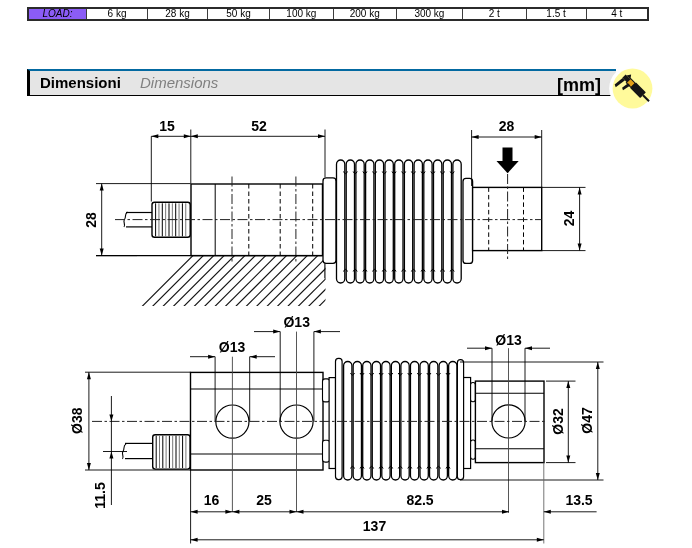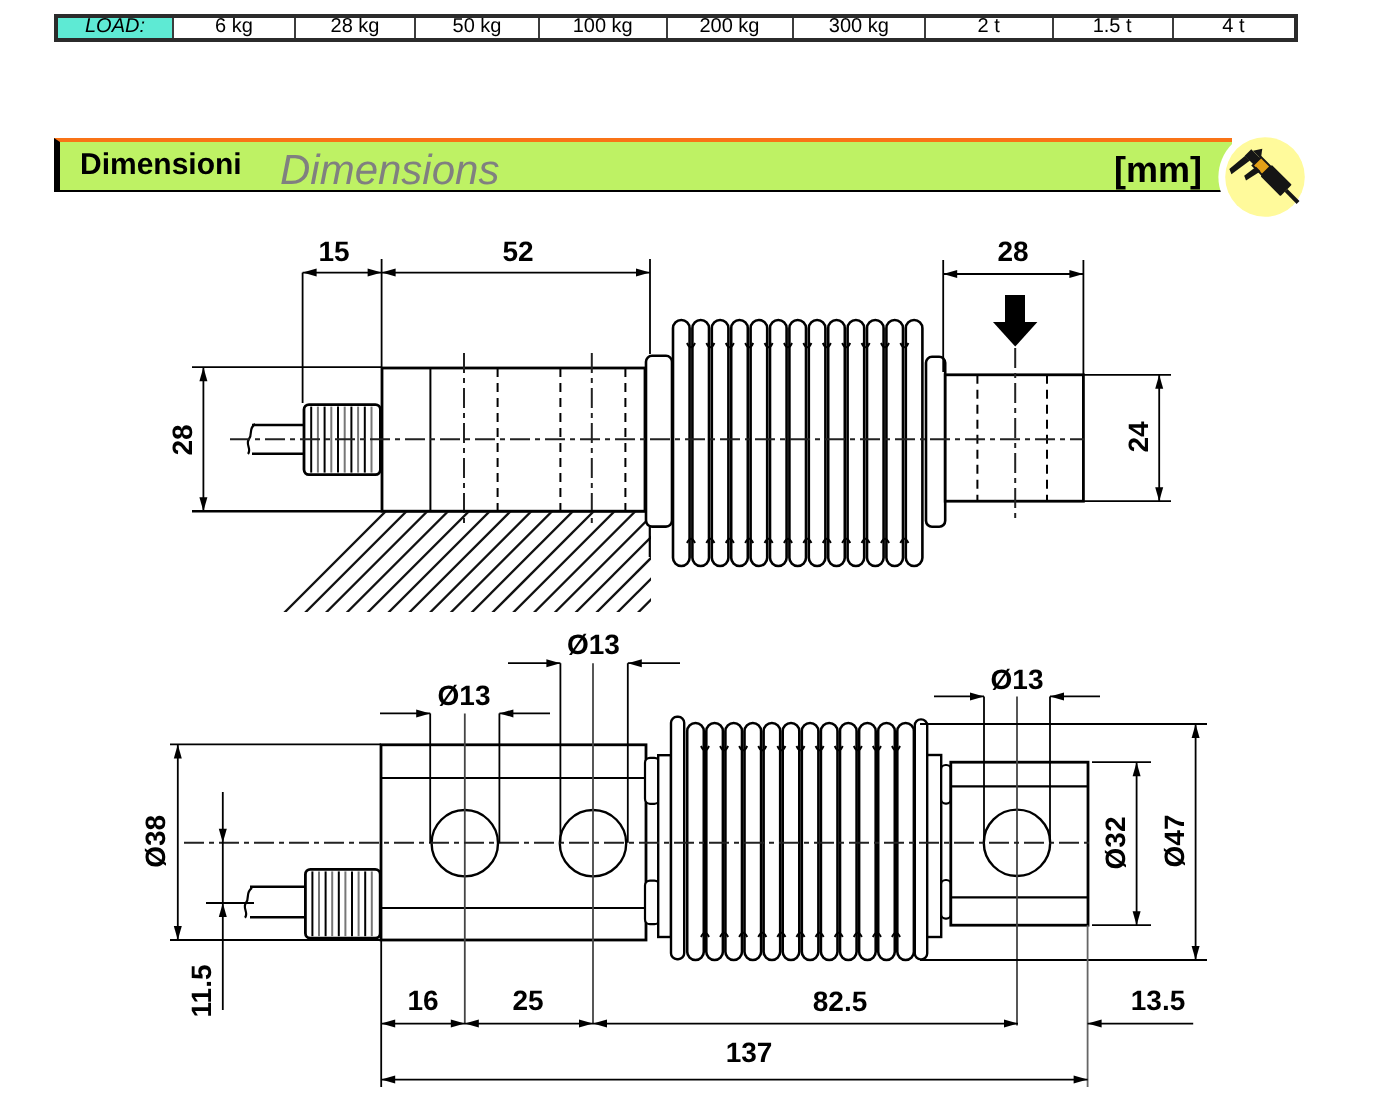--- a/index.html
+++ b/index.html
@@ -1,25 +1,25 @@
 <!DOCTYPE html>
 <html><head>
 <meta charset="utf-8">
 <style>
   html,body { margin:0; padding:0; background:#fff; width:692px; height:548px; overflow:hidden; }
   #page { position:relative; width:692px; height:548px; font-family:"Liberation Sans", sans-serif; }
   #loadtable { position:absolute; left:27px; top:7px; border-collapse:collapse; table-layout:fixed;
                border:2px solid #2b2b2b; font-size:10px; color:#000; }
   #loadtable td { border:1px solid #3c3c3c; text-align:center; padding:0; white-space:nowrap;
                   overflow:hidden; line-height:0.95; }
-  #loadtable td.lbl { background:#5eead4; font-style:italic; }
-  #hdrbar { position:absolute; left:27px; top:69px; width:586px; height:24px; background:#bef264;
-            border-top:2px solid #f97316; border-bottom:1.5px solid #000; border-left:3px solid #000; }
+  #loadtable td.lbl { background:#8b5cf6; font-style:italic; }
+  #hdrbar { position:absolute; left:27px; top:69px; width:586px; height:24px; background:#e5e5e5;
+            border-top:2px solid #0369a1; border-bottom:1.5px solid #000; border-left:3px solid #000; }
   #hdrbar .t1 { position:absolute; left:10px; top:3px; font-size:15px; font-weight:bold; color:#000; }
-  #hdrbar .t2 { position:absolute; left:110px; top:3px; font-size:21px; font-style:italic; color:#808080; }
+  #hdrbar .t2 { position:absolute; left:110px; top:3px; font-size:15px; font-style:italic; color:#808080; }
   #hdrbar .mm { position:absolute; left:527px; top:4px; font-size:18px; font-weight:bold; color:#000; }
 </style>
 </head>
 <body>
 <div id="page">
 
 <table id="loadtable">
       <colgroup>
         <col style="width:58.5px">
         <col style="width:61px">

